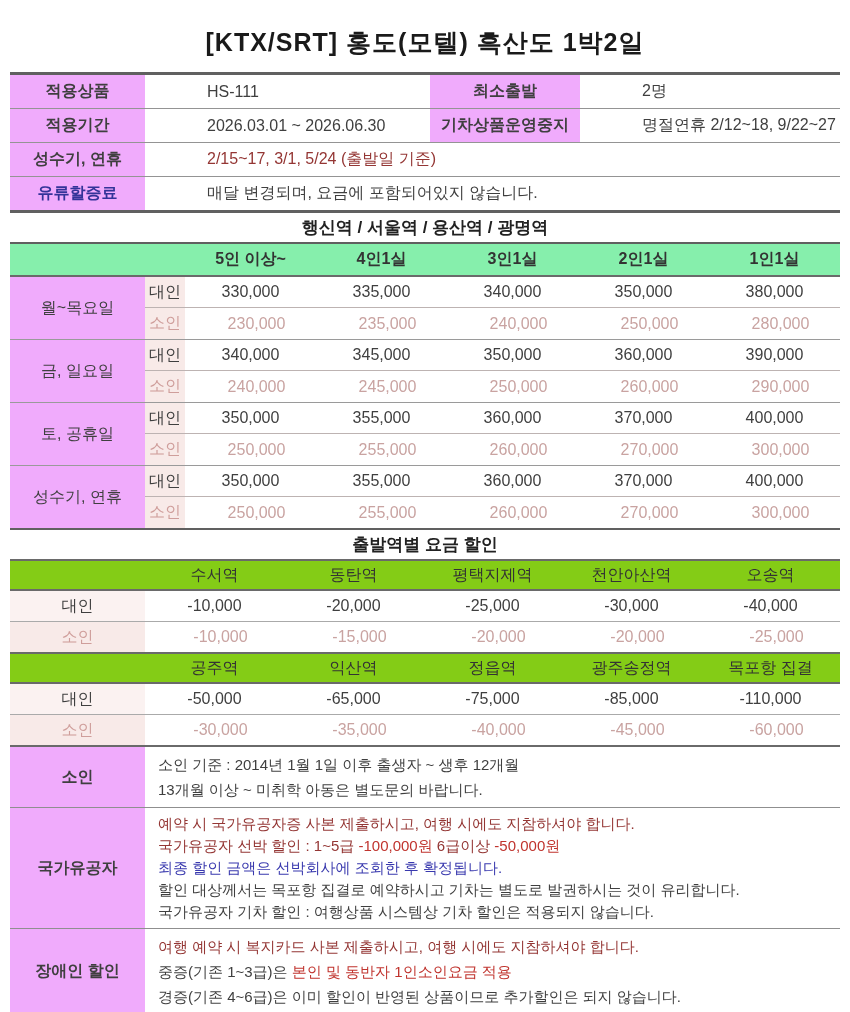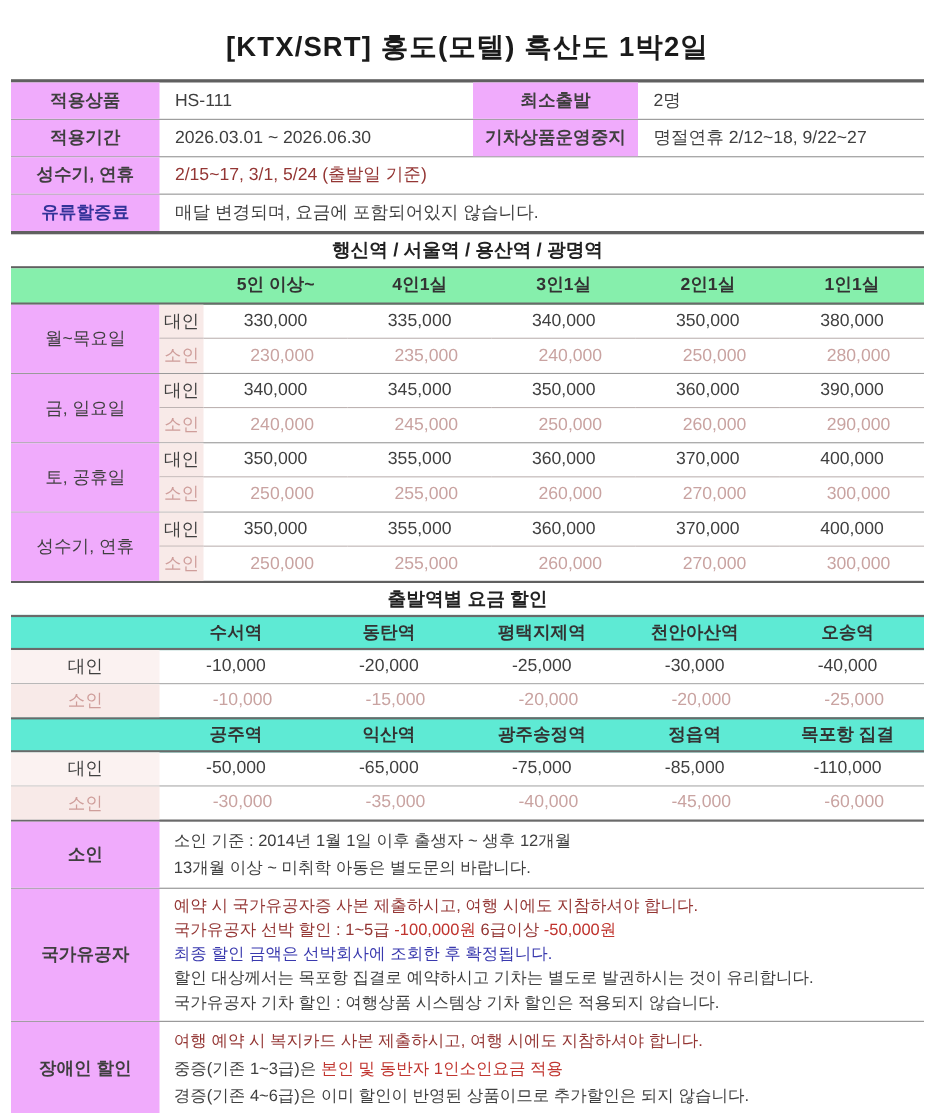--- a/index.html
+++ b/index.html
@@ -19,40 +19,40 @@
   .bg-pink{background:#f0abfc;}
   .bg-pink-lt{background:#f8eae8;}
   .bg-pink-xlt{background:#fbf2f1;}
   .t-rose{color:#c9a3a1;padding-left:12px;}
   .t-rose-label{color:#cf9e9b;}
   .t-maroon{color:#943634;}
   .t-red{color:#c0342e;}
   .t-blue{color:#3939ae;}
   .t-blue-label{color:#333399;}
   .cell{display:flex;align-items:center;justify-content:center;}
-  .cell.left{justify-content:flex-start;padding-left:14px;}
+  .cell.left{justify-content:flex-start;padding-left:14px;margin-left:48px;}
   .bold{font-weight:bold;}
   .section-title{
     text-align:center;font-weight:bold;font-size:17px;color:#222;
     height:29px;display:flex;align-items:center;justify-content:center;
   }
   
   .info-table{border-top:3px solid #606060;border-bottom:3px solid #606060;}
   .info-row{display:grid;grid-template-columns:135px 285px 150px 1fr;height:33px;border-bottom:1px solid #949494;}
   .info-row.wide{grid-template-columns:135px 1fr;}
   .info-row:last-child{border-bottom:none;}
   
   .pt{border-top:2px solid #606060;border-bottom:2px solid #606060;}
   .pt-header{display:grid;grid-template-columns:175px repeat(5,1fr);height:31px;background:#86efac;border-bottom:2px solid #6a6a6a;font-weight:bold;color:#333;}
   .pt-group{display:grid;grid-template-columns:135px 40px repeat(5,1fr);grid-template-rows:31px 31px;border-bottom:1px solid #9a9a9a;}
   .pt-group:last-child{border-bottom:none;}
   .pt-day{grid-row:1/3;}
   .rb{border-bottom:1px solid #bdb3b2;}
   
-  .dt-header{display:grid;grid-template-columns:135px repeat(5,1fr);height:28px;background:#5eead4;border-top:2px solid #6a6a6a;border-bottom:2px solid #6a6a6a;font-weight:bold;color:#333;}
+  .dt-header{display:grid;grid-template-columns:135px repeat(5,1fr);height:28px;background:#84cc16;border-top:2px solid #6a6a6a;border-bottom:2px solid #6a6a6a;font-weight:normal;color:#333;}
   .dt-row{display:grid;grid-template-columns:135px repeat(5,1fr);height:30px;}
   .dt-row.sep{border-bottom:1px solid #aaaaaa;}
   
   .notes{border-top:2px solid #6a6a6a;border-bottom:3px solid #808080;}
   .note-row{display:grid;grid-template-columns:135px 1fr;border-bottom:1px solid #8f8f8f;}
   .note-row:last-child{border-bottom:none;}
   .note-label{display:flex;align-items:center;justify-content:center;font-weight:bold;}
   .note-body{padding:5px 4px 5px 13px;font-size:15px;display:flex;flex-direction:column;justify-content:center;}
   .note-line{line-height:25px;white-space:nowrap;}
   .note-row.r-gong .note-line{line-height:22px;}
@@ -194,22 +194,22 @@
       <div class="cell t-rose">-20,000</div>
       <div class="cell t-rose">-25,000</div>
     </div>
   </div>
 
   <div>
     <div class="dt-header">
       <div class="cell"></div>
       <div class="cell">공주역</div>
       <div class="cell">익산역</div>
+      <div class="cell">정읍역</div>
       <div class="cell">광주송정역</div>
-      <div class="cell">정읍역</div>
       <div class="cell">목포항 집결</div>
     </div>
     <div class="dt-row sep">
       <div class="cell bg-pink-xlt">대인</div>
       <div class="cell">-50,000</div>
       <div class="cell">-65,000</div>
       <div class="cell">-75,000</div>
       <div class="cell">-85,000</div>
       <div class="cell">-110,000</div>
     </div>

